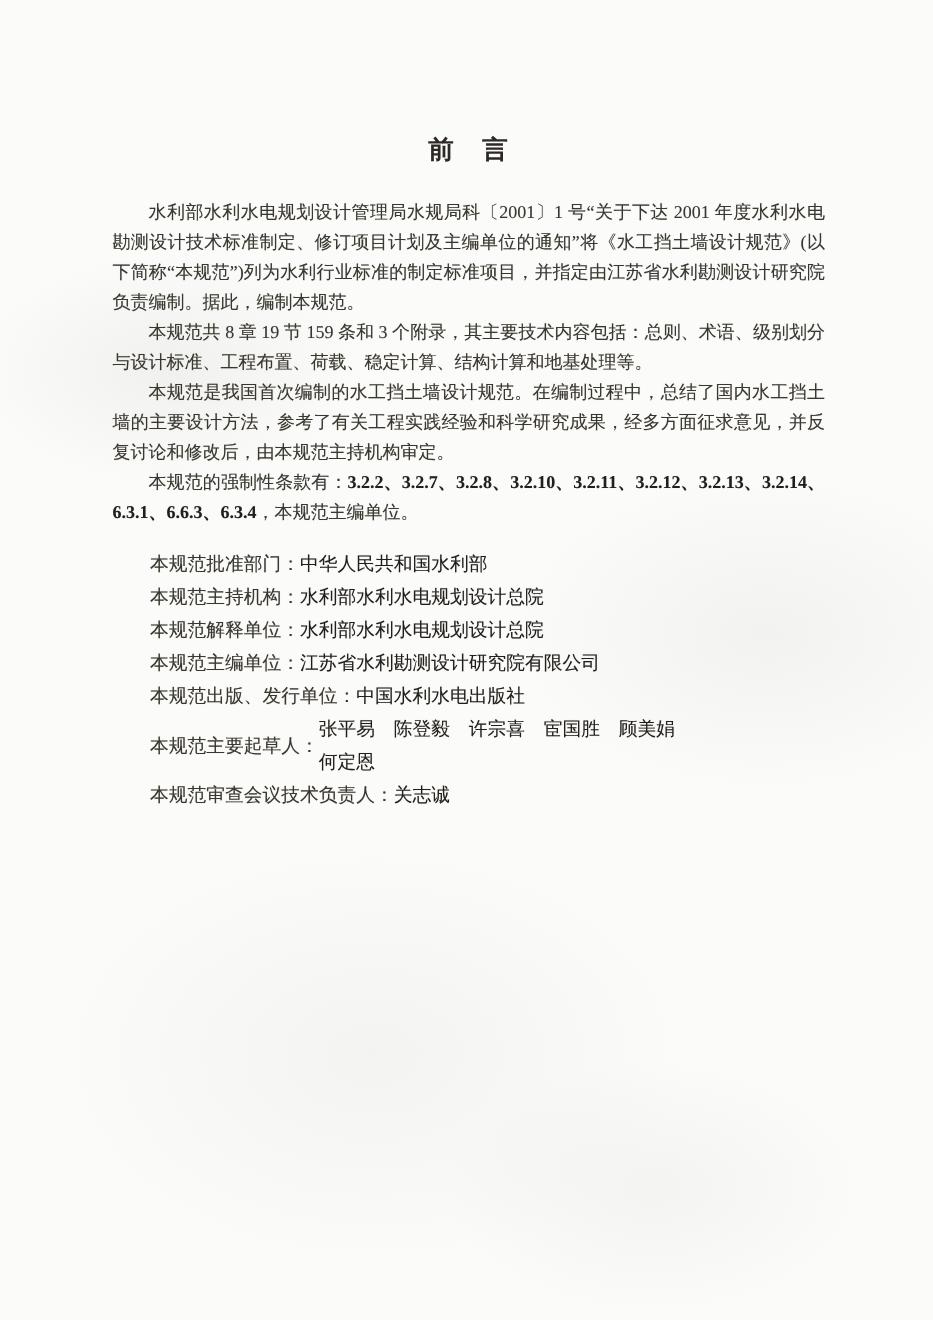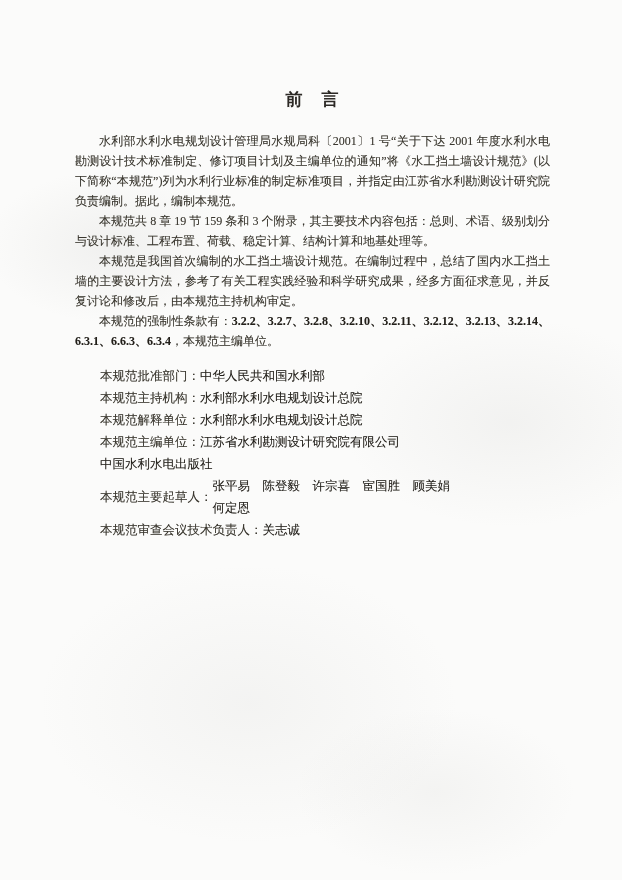--- a/index.html
+++ b/index.html
@@ -84,20 +84,21 @@
       <span class="credit-label">本规范解释单位：</span>
       <span class="credit-value">水利部水利水电规划设计总院</span>
     </div>
 
     <div class="credit-row">
       <span class="credit-label">本规范主编单位：</span>
       <span class="credit-value">江苏省水利勘测设计研究院有限公司</span>
     </div>
 
     <div class="credit-row">
+      <span class="credit-label">本规范出版、发行单位：</span>
       <span class="credit-value">中国水利水电出版社</span>
     </div>
 
     <div class="credit-row">
       <span class="credit-label">本规范主要起草人：</span>
       <span class="credit-value"><span>张平易　陈登毅　许宗喜　宦国胜　顾美娟</span><br><span>何定恩</span></span>
     </div>
 
     <div class="credit-row">
       <span class="credit-label">本规范审查会议技术负责人：</span>

